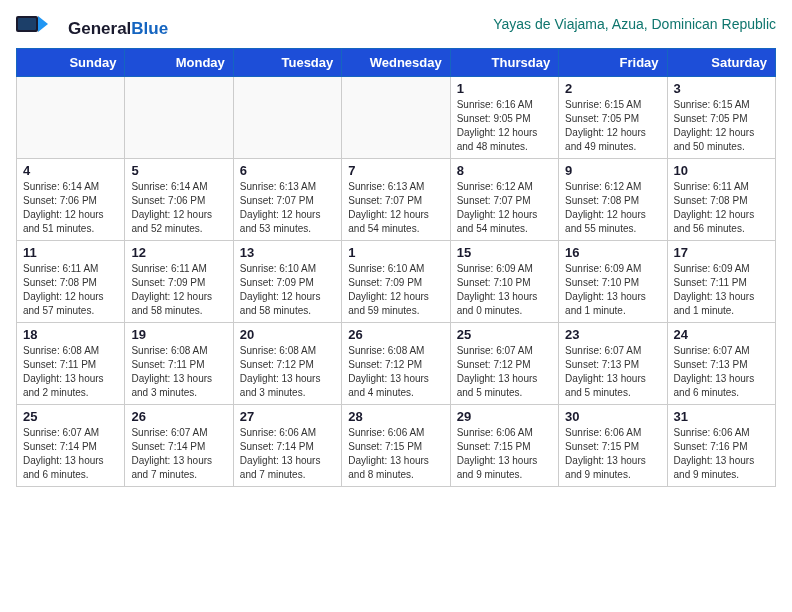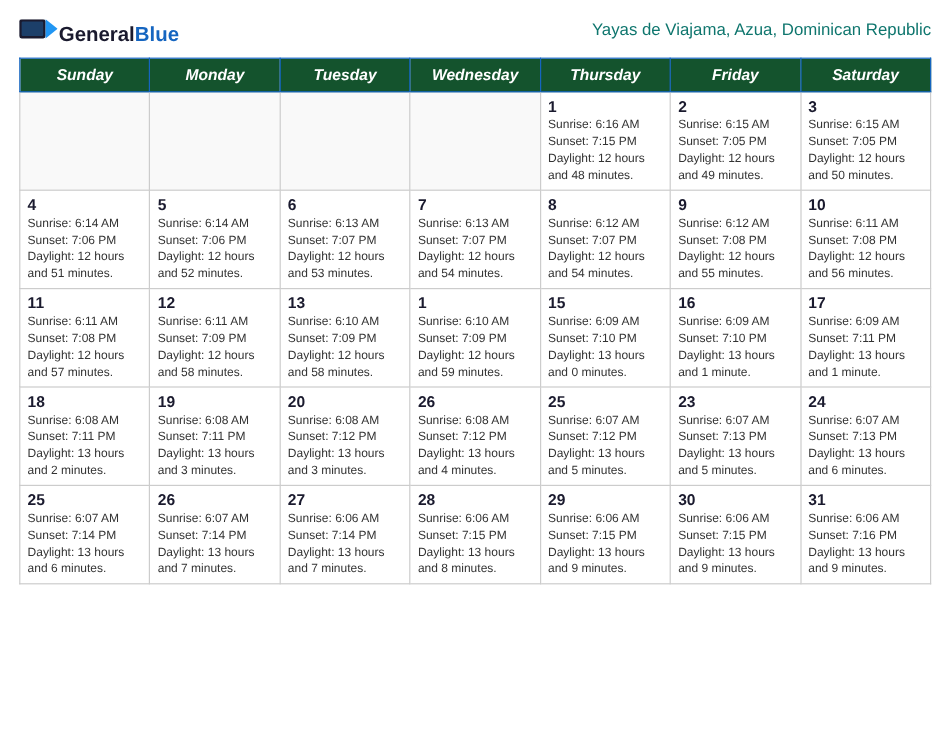--- a/index.html
+++ b/index.html
@@ -36,28 +36,27 @@
     .subtitle {
       font-size: 14px;
       color: #0f766e;
     }
     .calendar {
       width: 100%;
       border-collapse: collapse;
       border: 1px solid #ccc;
     }
     .calendar th {
-      background-color: #14532d;
+      background-color: #1d4ed8;
       color: #fff;
-      text-align: center;
+      text-align: right;
       padding: 6px 8px;
       font-size: 13px;
       font-weight: bold;
       border: 1px solid #1565c0;
-      font-style: italic;
     }
     .calendar td {
       border: 1px solid #ccc;
       vertical-align: top;
       padding: 4px 6px;
       width: 108px;
       min-height: 80px;
       background: #fff;
       font-size: 10.5px;
       color: #333;
@@ -81,21 +80,21 @@
 <body>
 
 <div class="header-area">
   <div class="logo">
     <div class="logo-top">
       <svg width="32" height="26" viewBox="0 0 32 26">
         <rect x="0" y="0" width="22" height="16" rx="2" fill="#1a1a2e"></rect>
         <polygon points="22,0 32,8 22,16" fill="#2196f3"></polygon>
         <rect x="2" y="2" width="18" height="12" rx="1" fill="#2196f3" opacity="0.3"></rect>
       </svg>
-      <div style="margin-left:1px;">
+      <div style="margin-left:20px;">
         <div style="display:flex;">
           <span style="font-size:17px;font-weight:bold;color:#1a1a2e;">General</span>
           <span style="font-size:17px;font-weight:bold;color:#1565c0;">Blue</span>
         </div>
       </div>
     </div>
   </div>
   <div class="title-area">
     <div class="subtitle">Yayas de Viajama, Azua, Dominican Republic</div>
   </div>
@@ -115,21 +114,21 @@
   </thead>
   <tbody id="calendar-body">
   <tr>
         <td class="empty"></td>
         <td class="empty"></td>
         <td class="empty"></td>
         <td class="empty"></td>
         <td>
           <div class="day-number">1</div>
           <div class="day-info" style="white-space: pre-line;">Sunrise: 6:16 AM
-Sunset: 7:15 PM
+Sunset: 9:05 PM
 Daylight: 12 hours
 and 48 minutes.</div>
         </td>
         <td>
           <div class="day-number">2</div>
           <div class="day-info" style="white-space: pre-line;">Sunrise: 6:15 AM
 Sunset: 7:05 PM
 Daylight: 12 hours
 and 49 minutes.</div>
         </td>

